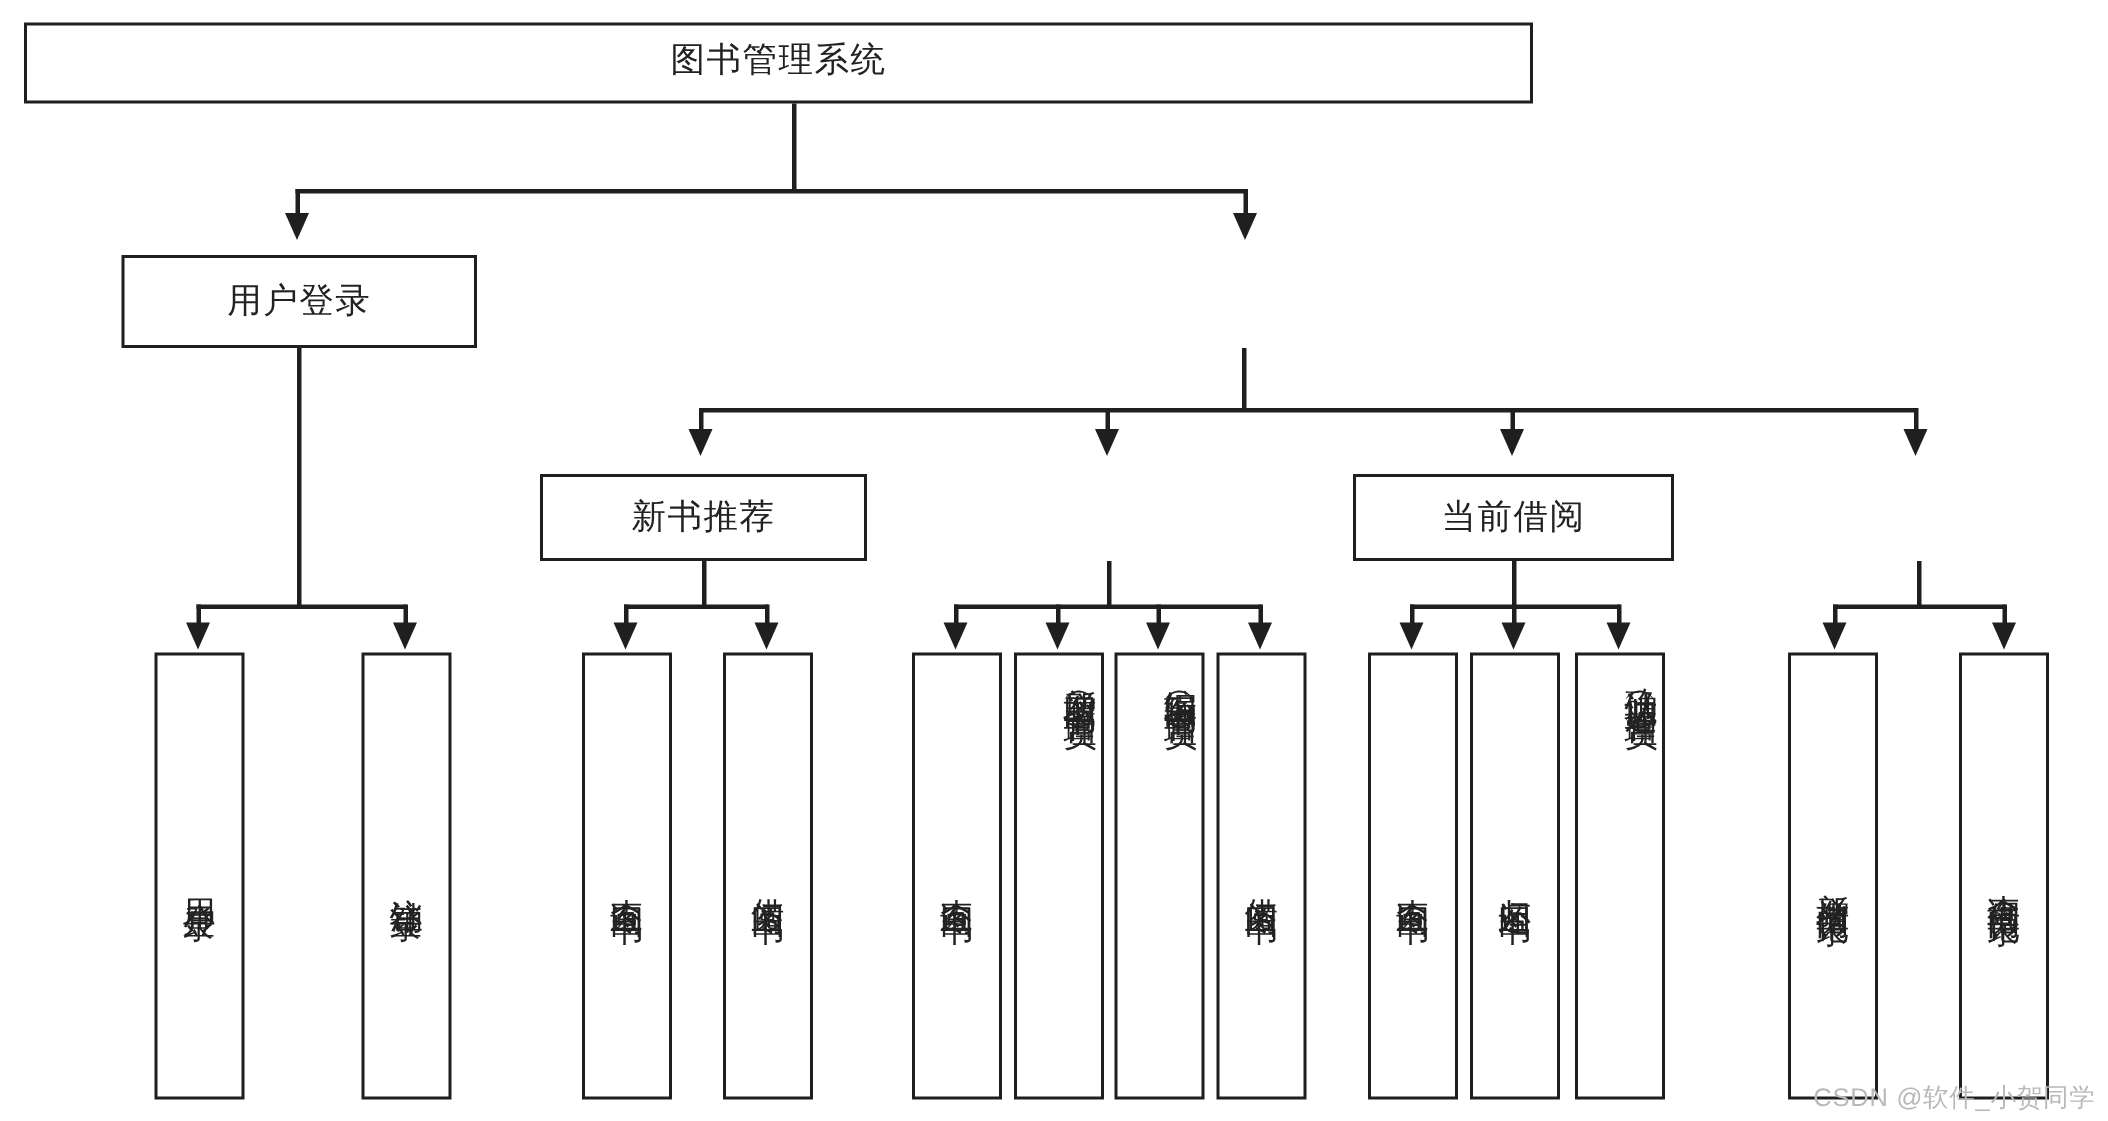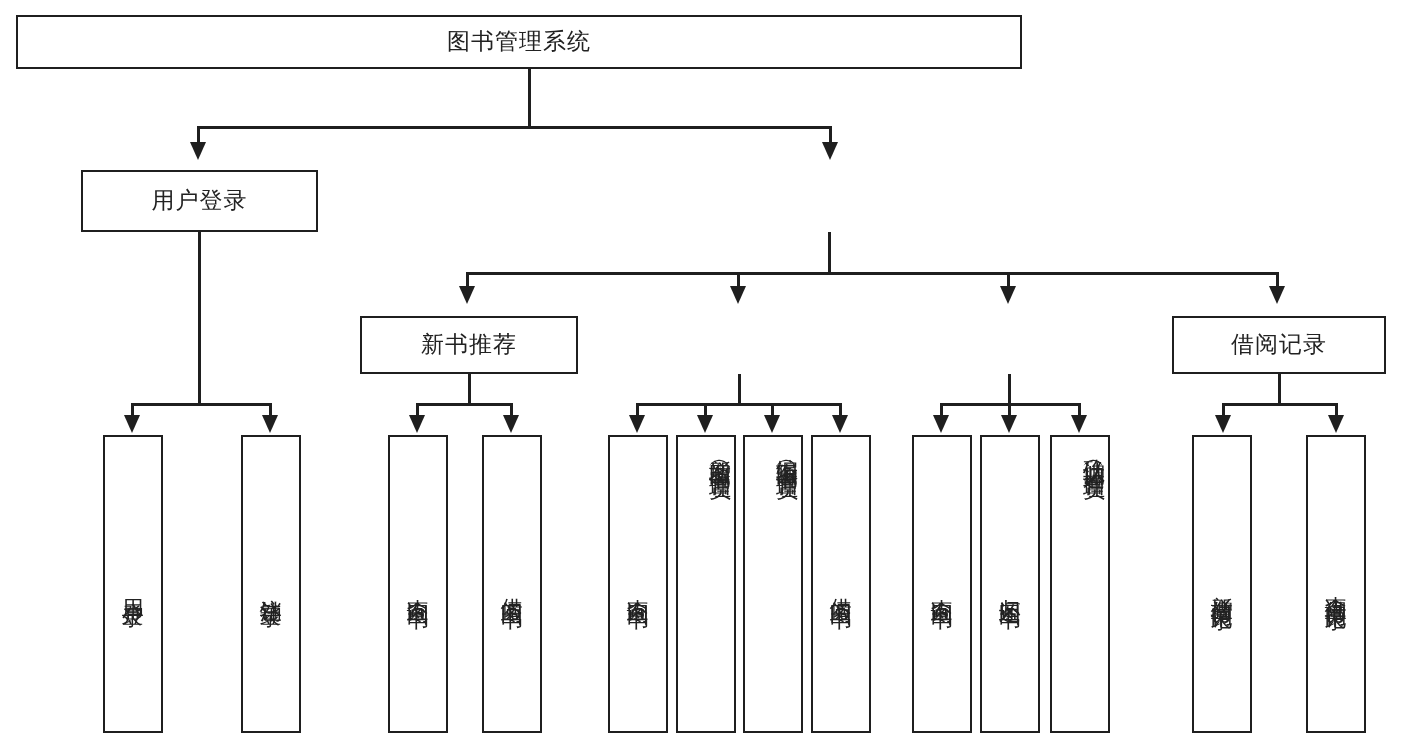--- a/index.html
+++ b/index.html
@@ -74,21 +74,21 @@
     white-space: nowrap;
     letter-spacing: 0.5px;
     font-family: "Liberation Sans", "DejaVu Sans", sans-serif;
   }
 </style>
 </head>
 <body>
 
 <div id="canvas">
 
-  <div class="node horiz" style="left:16px; top:15px; width:1006px; height:54px;">
+  <div class="node horiz" style="left:16px; top:15px; width:1006px; height:54px;font-family:Liberation Mono, monospace;">
     <span>图书管理系统</span>
   </div>
 
   <div class="conn v" style="left:528px; top:69px; width:2.5px; height:58px;"></div>
   <div class="conn h" style="left:197px; top:126px; width:634px; height:2.5px;"></div>
   <div class="conn v" style="left:197px; top:126px; width:2.5px; height:18px;"></div>
   <div class="conn v" style="left:829px; top:126px; width:2.5px; height:18px;"></div>
   <div class="arrow" style="left:190px; top:142px;"></div>
   <div class="arrow" style="left:822px; top:142px;"></div>
 
@@ -111,22 +111,22 @@
   <div class="conn v" style="left:1007px; top:272px; width:2.5px; height:16px;"></div>
   <div class="conn v" style="left:1276px; top:272px; width:2.5px; height:16px;"></div>
   <div class="arrow" style="left:459px; top:286px;"></div>
   <div class="arrow" style="left:730px; top:286px;"></div>
   <div class="arrow" style="left:1000px; top:286px;"></div>
   <div class="arrow" style="left:1269px; top:286px;"></div>
 
   <div class="node horiz" style="left:360px; top:316px; width:218px; height:58px;">
     <span>新书推荐</span>
   </div>
-  <div class="node horiz" style="left:1172px; top:316px; width:214px; height:58px;">
-    <span>借阅记录</span>
+  <div class="node horiz" style="left:902px; top:316px; width:214px; height:58px;">
+    <span>当前借阅</span>
   </div>
 
   <div class="conn v" style="left:468px; top:374px; width:2.5px; height:31px;"></div>
   <div class="conn h" style="left:416px; top:403px; width:96px; height:2.5px;"></div>
   <div class="conn v" style="left:416px; top:403px; width:2.5px; height:14px;"></div>
   <div class="conn v" style="left:510px; top:403px; width:2.5px; height:14px;"></div>
   <div class="arrow" style="left:409px; top:415px;"></div>
   <div class="arrow" style="left:503px; top:415px;"></div>
 
   <div class="conn v" style="left:738px; top:374px; width:2.5px; height:31px;"></div>
@@ -193,14 +193,15 @@
     <span class="vtext">确认归还（管理员）</span>
   </div>
 
   <div class="node vert" style="left:1192px; top:435px; width:60px; height:298px; align-items:center;">
     <span class="vtext">新增借阅记录</span>
   </div>
   <div class="node vert" style="left:1306px; top:435px; width:60px; height:298px; align-items:center;">
     <span class="vtext">查询借阅记录</span>
   </div>
 
+  <div id="watermark">CSDN @软件_小贺同学</div>
 
 </div>
 
 </body></html>

